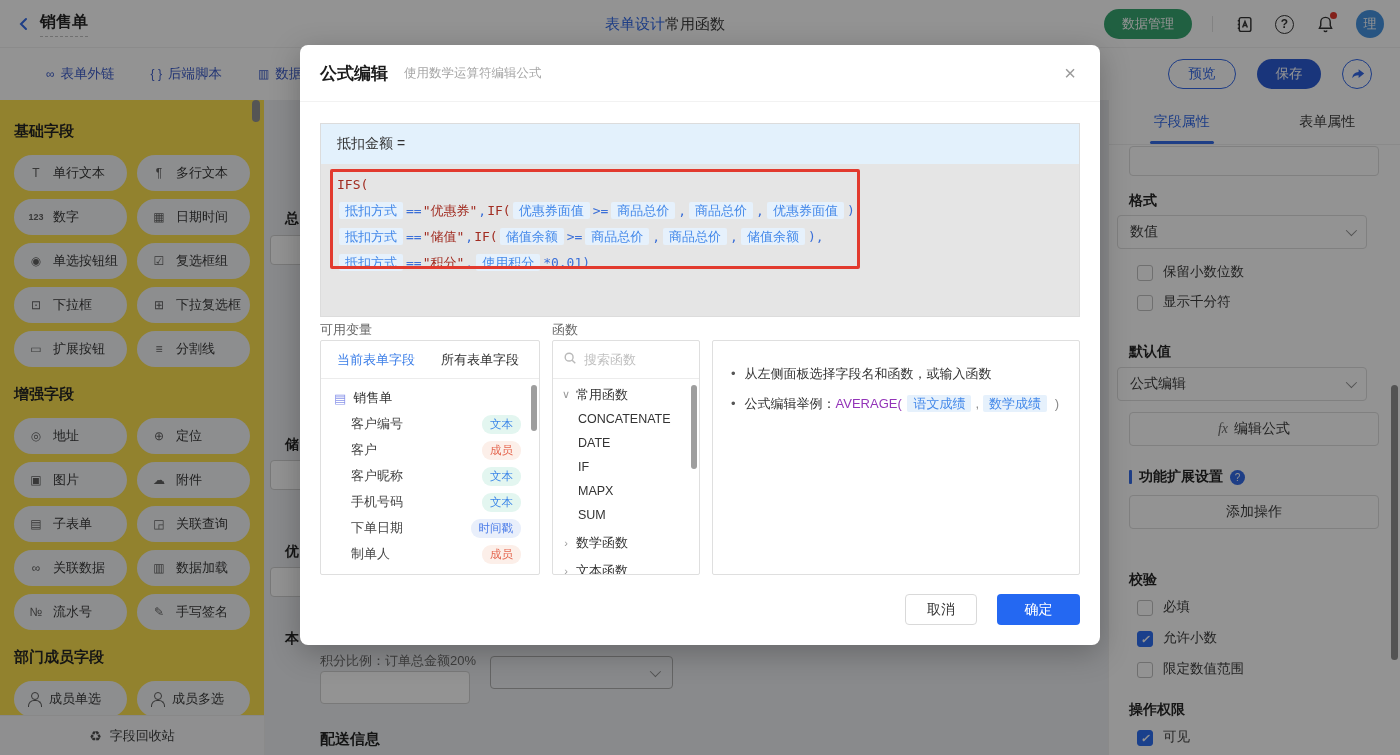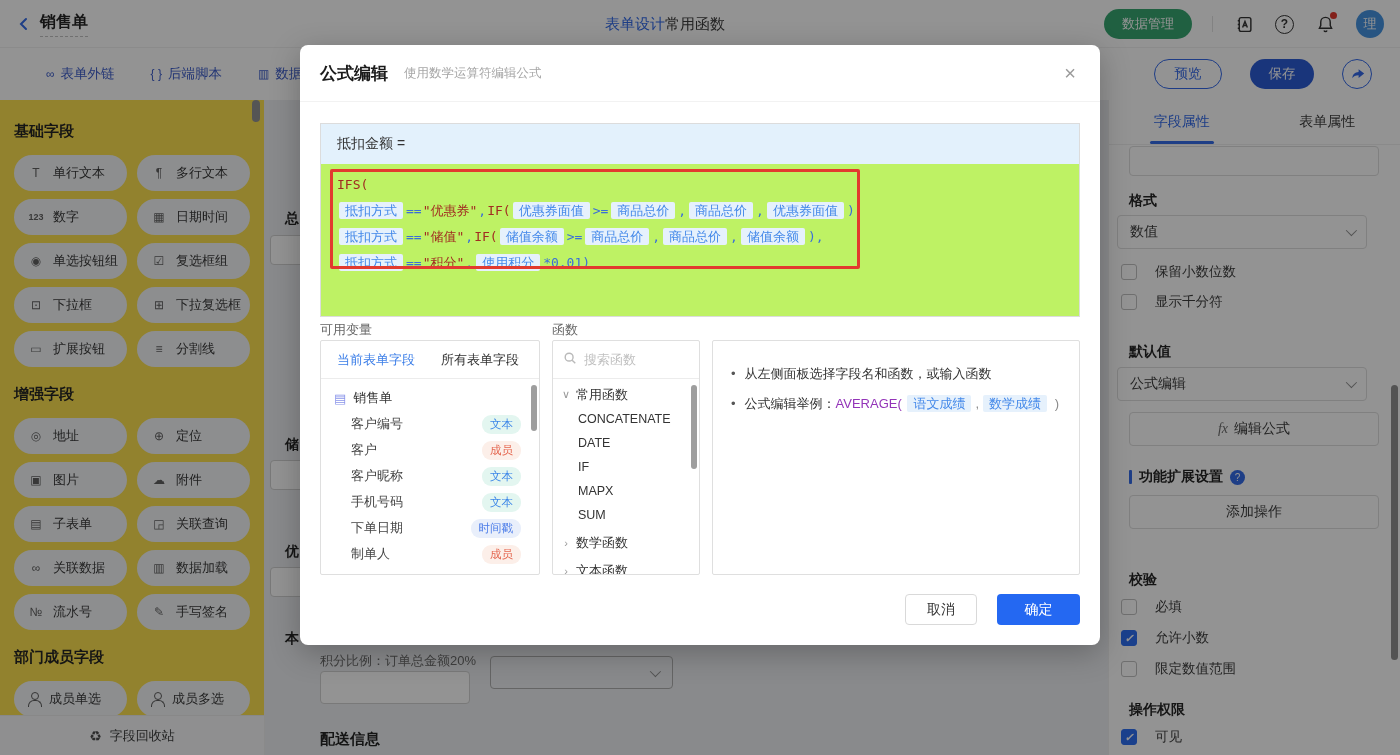--- a/index.html
+++ b/index.html
@@ -20,21 +20,21 @@
 .hicon{position:relative;display:flex;align-items:center;justify-content:center;width:22px;height:22px;cursor:pointer}
 .qc{width:19px;height:19px;border:1.6px solid #2b2b2b;border-radius:50%;font-size:12px;font-weight:bold;color:#2b2b2b}
 .dot{position:absolute;right:-1px;top:-1px;width:7px;height:7px;border-radius:50%;background:#E02E24}
 .avatar{width:28px;height:28px;border-radius:50%;background:#3D8FE0;color:#fff;font-size:13px;display:flex;align-items:center;justify-content:center;cursor:pointer}
 
 
 .subbar{position:absolute;left:0;top:48px;width:1400px;height:52px;background:#fff;z-index:1}
 .tleft{position:absolute;left:46px;top:0;height:52px;display:flex;align-items:center;gap:36px}
 .titem{display:flex;align-items:center;gap:6px;color:#3355C8;font-size:13.5px;cursor:pointer}
 .tico{font-size:12px;color:#3355C8}
-.tright{position:absolute;right:28px;top:0;height:52px;display:flex;align-items:center;gap:28px}
+.tright{position:absolute;right:28px;top:0;height:52px;display:flex;align-items:center;gap:21px}
 .btn-preview{width:68px;height:30px;border-radius:15px;border:1px solid #2A62E8;background:#fff;color:#2A62E8;font-size:13.5px;font-family:inherit;cursor:pointer}
 .btn-save{width:64px;height:30px;border-radius:15px;border:none;background:#2254D4;color:#fff;font-size:13.5px;font-family:inherit;cursor:pointer}
 .share{width:30px;height:30px;border-radius:50%;border:1px solid #2A62E8;background:#fff;display:flex;align-items:center;justify-content:center;cursor:pointer}
 
 
 .lsb{position:absolute;left:0;top:100px;width:265px;bottom:0;background:#fde047;border-right:1px solid #EEE;overflow:hidden}
 .lsb-in{padding:14px 14px 0}
 .sec-title{font-size:15px;font-weight:bold;color:#1a1a1a;margin:8px 0 14px}
 .grid{display:grid;grid-template-columns:1fr 1fr;gap:8px 10px;margin-bottom:18px}
 .fi{height:36px;border-radius:18px;background:#F4F6F8;display:flex;align-items:center;padding-left:12px;gap:7px;font-size:13px;color:#2f2f2f;cursor:pointer;overflow:hidden;white-space:nowrap}
@@ -58,21 +58,21 @@
 
 
 .rsb{position:absolute;right:0;top:100px;width:292px;bottom:0;background:#fff;border-left:1px solid #EEE}
 .rtabs{position:absolute;left:0;top:0;width:100%;height:45px;display:flex;border-bottom:1px solid #EEE}
 .rtab{flex:1;display:flex;align-items:center;justify-content:center;font-size:14px;color:#333;cursor:pointer;position:relative}
 .rtab.active{color:#2A64E8}
 .rtab.active::after{content:"";position:absolute;bottom:0;left:50%;transform:translateX(-50%);width:64px;height:3px;background:#2A64E8;border-radius:2px}
 .rin{position:absolute;left:20px;width:250px;height:30px;background:#fff;border:1px solid #DCDCDC;border-radius:4px}
 .rlabel{position:absolute;left:20px;font-size:14px;font-weight:bold;color:#1a1a1a}
 .rsel{position:absolute;left:8px;width:250px;height:34px;border:1px solid #DCDCDC;border-radius:4px;display:flex;align-items:center;justify-content:space-between;padding:0 12px;font-size:14px;color:#333;cursor:pointer;background:#fff}
-.rcb{position:absolute;left:12px;display:flex;align-items:center;gap:18px;cursor:pointer}
+.rcb{position:absolute;left:28px;display:flex;align-items:flex-end;gap:10px;cursor:pointer}
 .box{width:16px;height:16px;border:1.5px solid #BDBDBD;border-radius:3px;background:#fff;display:flex;align-items:center;justify-content:center}
 .box.on{background:#2468F2;border-color:#2468F2;color:#fff;font-size:11px;font-weight:bold}
 .clab{font-size:13.5px;color:#333}
 .rbtn{position:absolute;left:20px;width:250px;height:34px;border:1px solid #DCDCDC;border-radius:4px;background:#fff;display:flex;align-items:center;justify-content:center;gap:6px;font-size:14px;color:#333;cursor:pointer;font-family:inherit}
 .fxi{font-style:italic;font-family:"Liberation Serif",serif;color:#666;font-size:14px}
 .rext{position:absolute;left:20px;display:flex;align-items:center;gap:7px}
 .bluebar{width:3px;height:14px;background:#2A64E8;border-radius:1px}
 .rext b{font-size:14px;color:#1a1a1a}
 .qbadge{width:15px;height:15px;border-radius:50%;background:#2A64E8;color:#fff;font-size:10px;display:flex;align-items:center;justify-content:center}
 
@@ -83,21 +83,21 @@
 
 .overlay{position:absolute;inset:0;background:rgba(15,15,15,0.45);z-index:40}
 .modal{position:absolute;left:300px;top:45px;width:800px;height:600px;background:#fff;border-radius:8px;box-shadow:0 8px 30px rgba(0,0,0,.25);z-index:50}
 .mhead{position:absolute;left:0;top:0;width:100%;height:57px;border-bottom:1px solid #F2F2F2;display:flex;align-items:center;padding:0 24px 0 20px}
 .mtitle{font-size:17px;font-weight:bold;color:#1a1a1a}
 .msub{font-size:12.5px;color:#A6A6A6;margin-left:16px}
 .mclose{margin-left:auto;font-size:20px;color:#9A9A9A;cursor:pointer;line-height:1}
 
 .fwrap{position:absolute;left:20px;top:78px;width:760px;border:1px solid #DCDCDC;border-radius:0}
 .ftarget{height:40px;background:#E3F1FC;display:flex;align-items:center;padding-left:16px;font-size:14px;color:#333}
-.fcode{position:relative;height:152px;background:#bef264;padding:8px 16px;font-family:"DejaVu Sans Mono",monospace;font-size:13px;cursor:text}
+.fcode{position:relative;height:152px;background:#e5e5e5;padding:8px 16px;font-family:"DejaVu Sans Mono",monospace;font-size:13px;cursor:text}
 .fline{line-height:26px;white-space:nowrap}
 .tk{margin:0 2px}
 .tk.chip{background:#E6F1FC;color:#4388E9;border-radius:2px;padding:1px 6px;font-family:"Liberation Sans",sans-serif}
 .tk.kw{color:#A12C21;margin:0}
 .tk.str{color:#A12C21;margin:0}
 .tk.op{color:#3A6FD8;margin:0 1px}
 .redbox{position:absolute;left:9px;top:45px;width:530px;height:100px;border:3px solid #E23A2E;border-radius:2px;pointer-events:none;z-index:5}
 
 .plabel{position:absolute;font-size:13px;color:#666;top:276px}
 .panel{position:absolute;top:295px;height:235px;border:1px solid #DFDFDF;border-radius:2px;background:#fff;overflow:hidden}

